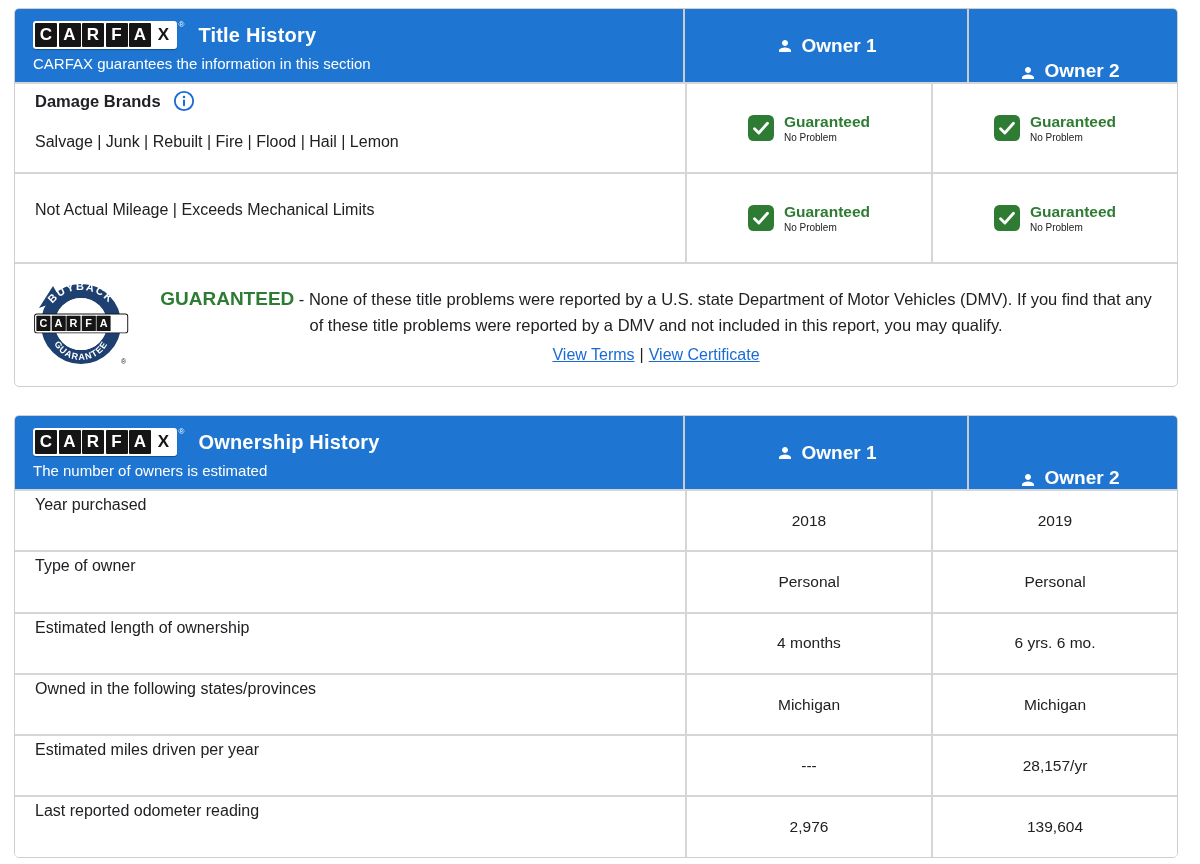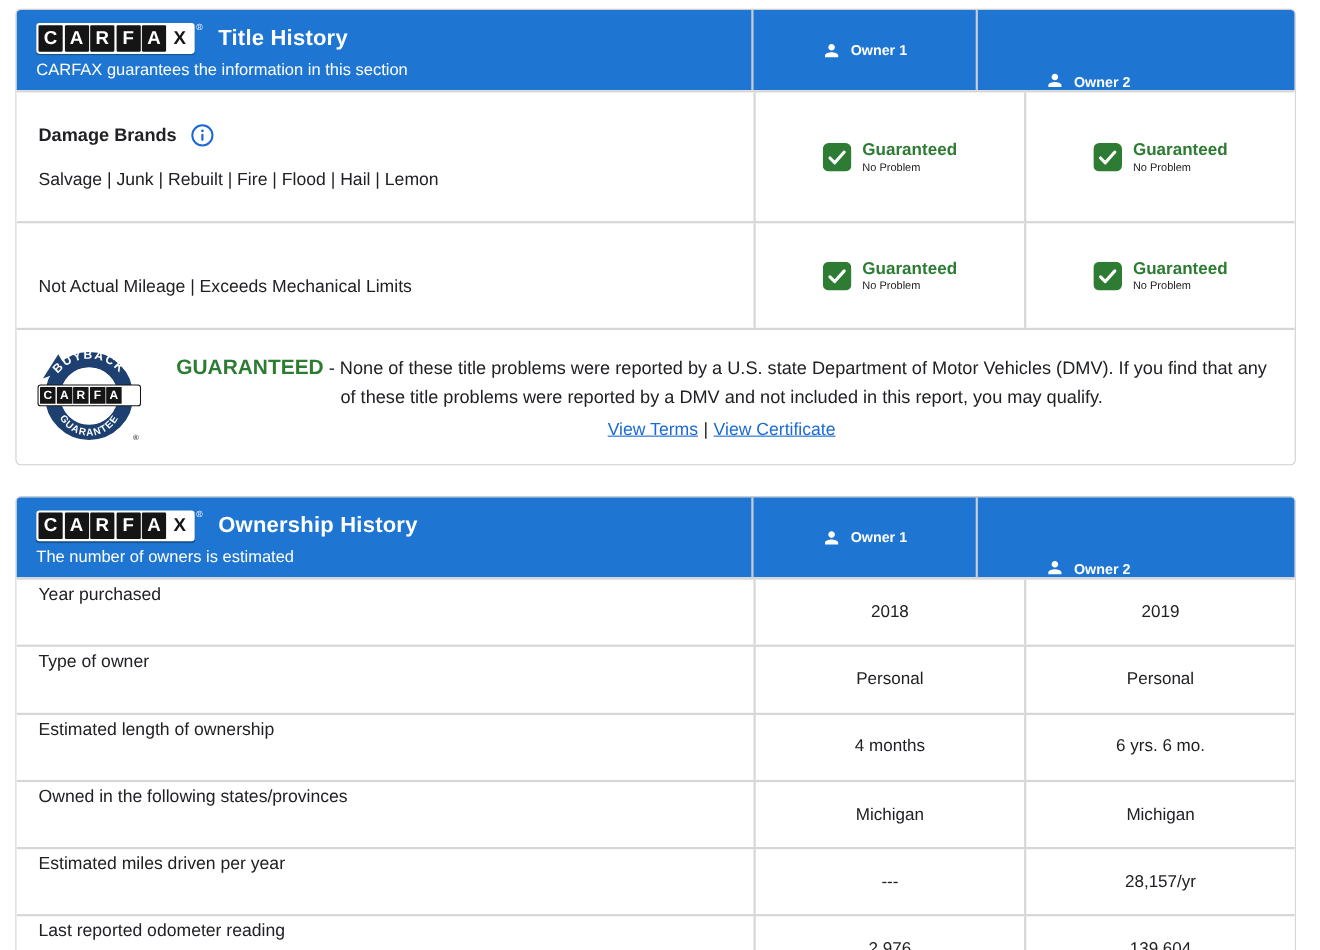--- a/index.html
+++ b/index.html
@@ -18,21 +18,21 @@
   .cfx-table + .cfx-table { margin-top: 28px; }
 
   
   .tbl-header { display: flex; background: #1e76d2; color: #fff; }
   .hdr-main {
     width: 670px; padding: 12px 18px 10px 18px;
     border-right: 2px solid #c9cdd2;
   }
   .hdr-owner {
     width: 202px; display: flex; align-items: center; justify-content: center; gap: 8px;
-    font-weight: bold; font-size: 13px;
+    font-weight: bold; font-size: 19px; margin-left: 40px;
   }
   .hdr-owner + .hdr-owner { border-left: 2px solid #c9cdd2; align-items: flex-end; }
   .hdr-title-line { display: flex; align-items: center; gap: 14px; }
   .hdr-title { font-size: 20px; font-weight: bold; letter-spacing: .2px; }
   .hdr-sub { font-size: 15px; margin-top: 6px; }
 
   
   .logo { display: inline-flex; align-items: flex-start; }
   .logo-boxes {
     display: inline-flex; background: #fff; border: 2px solid #fff; border-radius: 3px;
@@ -44,21 +44,21 @@
     font-weight: bold; font-size: 17px; margin-right: 1.5px; border-radius: 1px;
     font-family: "Liberation Sans", sans-serif;
   }
   .logo-letter:last-child { margin-right: 0; }
   .logo-letter.inverse { background: #fff; color: #151515; }
   .logo-reg { font-size: 8px; line-height: 8px; margin-left: 2px; color: #fff; }
 
   
   .tbl-row { display: flex; border-top: 2px solid #d6d6d6; background: #fff; }
   .tbl-row:first-child { border-top: none; }
-  .cell-label { width: 670px; padding: 28px 20px; }
+  .cell-label { width: 670px; padding: 6px 20px; }
   .cell-owner {
     width: 246px; display: flex; align-items: center; justify-content: center;
     border-left: 2px solid #d6d6d6; text-align: center; font-size: 15.5px;
   }
   .brand-title-line { display: flex; align-items: center; gap: 12px; }
   .brand-title { font-weight: bold; font-size: 16.5px; }
   .brand-sub { font-size: 16px; margin-top: 21px; color: #202124; }
   .row-tall { min-height: 90px; }
   .row-own { min-height: 61.3px; }
   .row-own .cell-label { padding: 5px 20px; font-size: 16px; }

